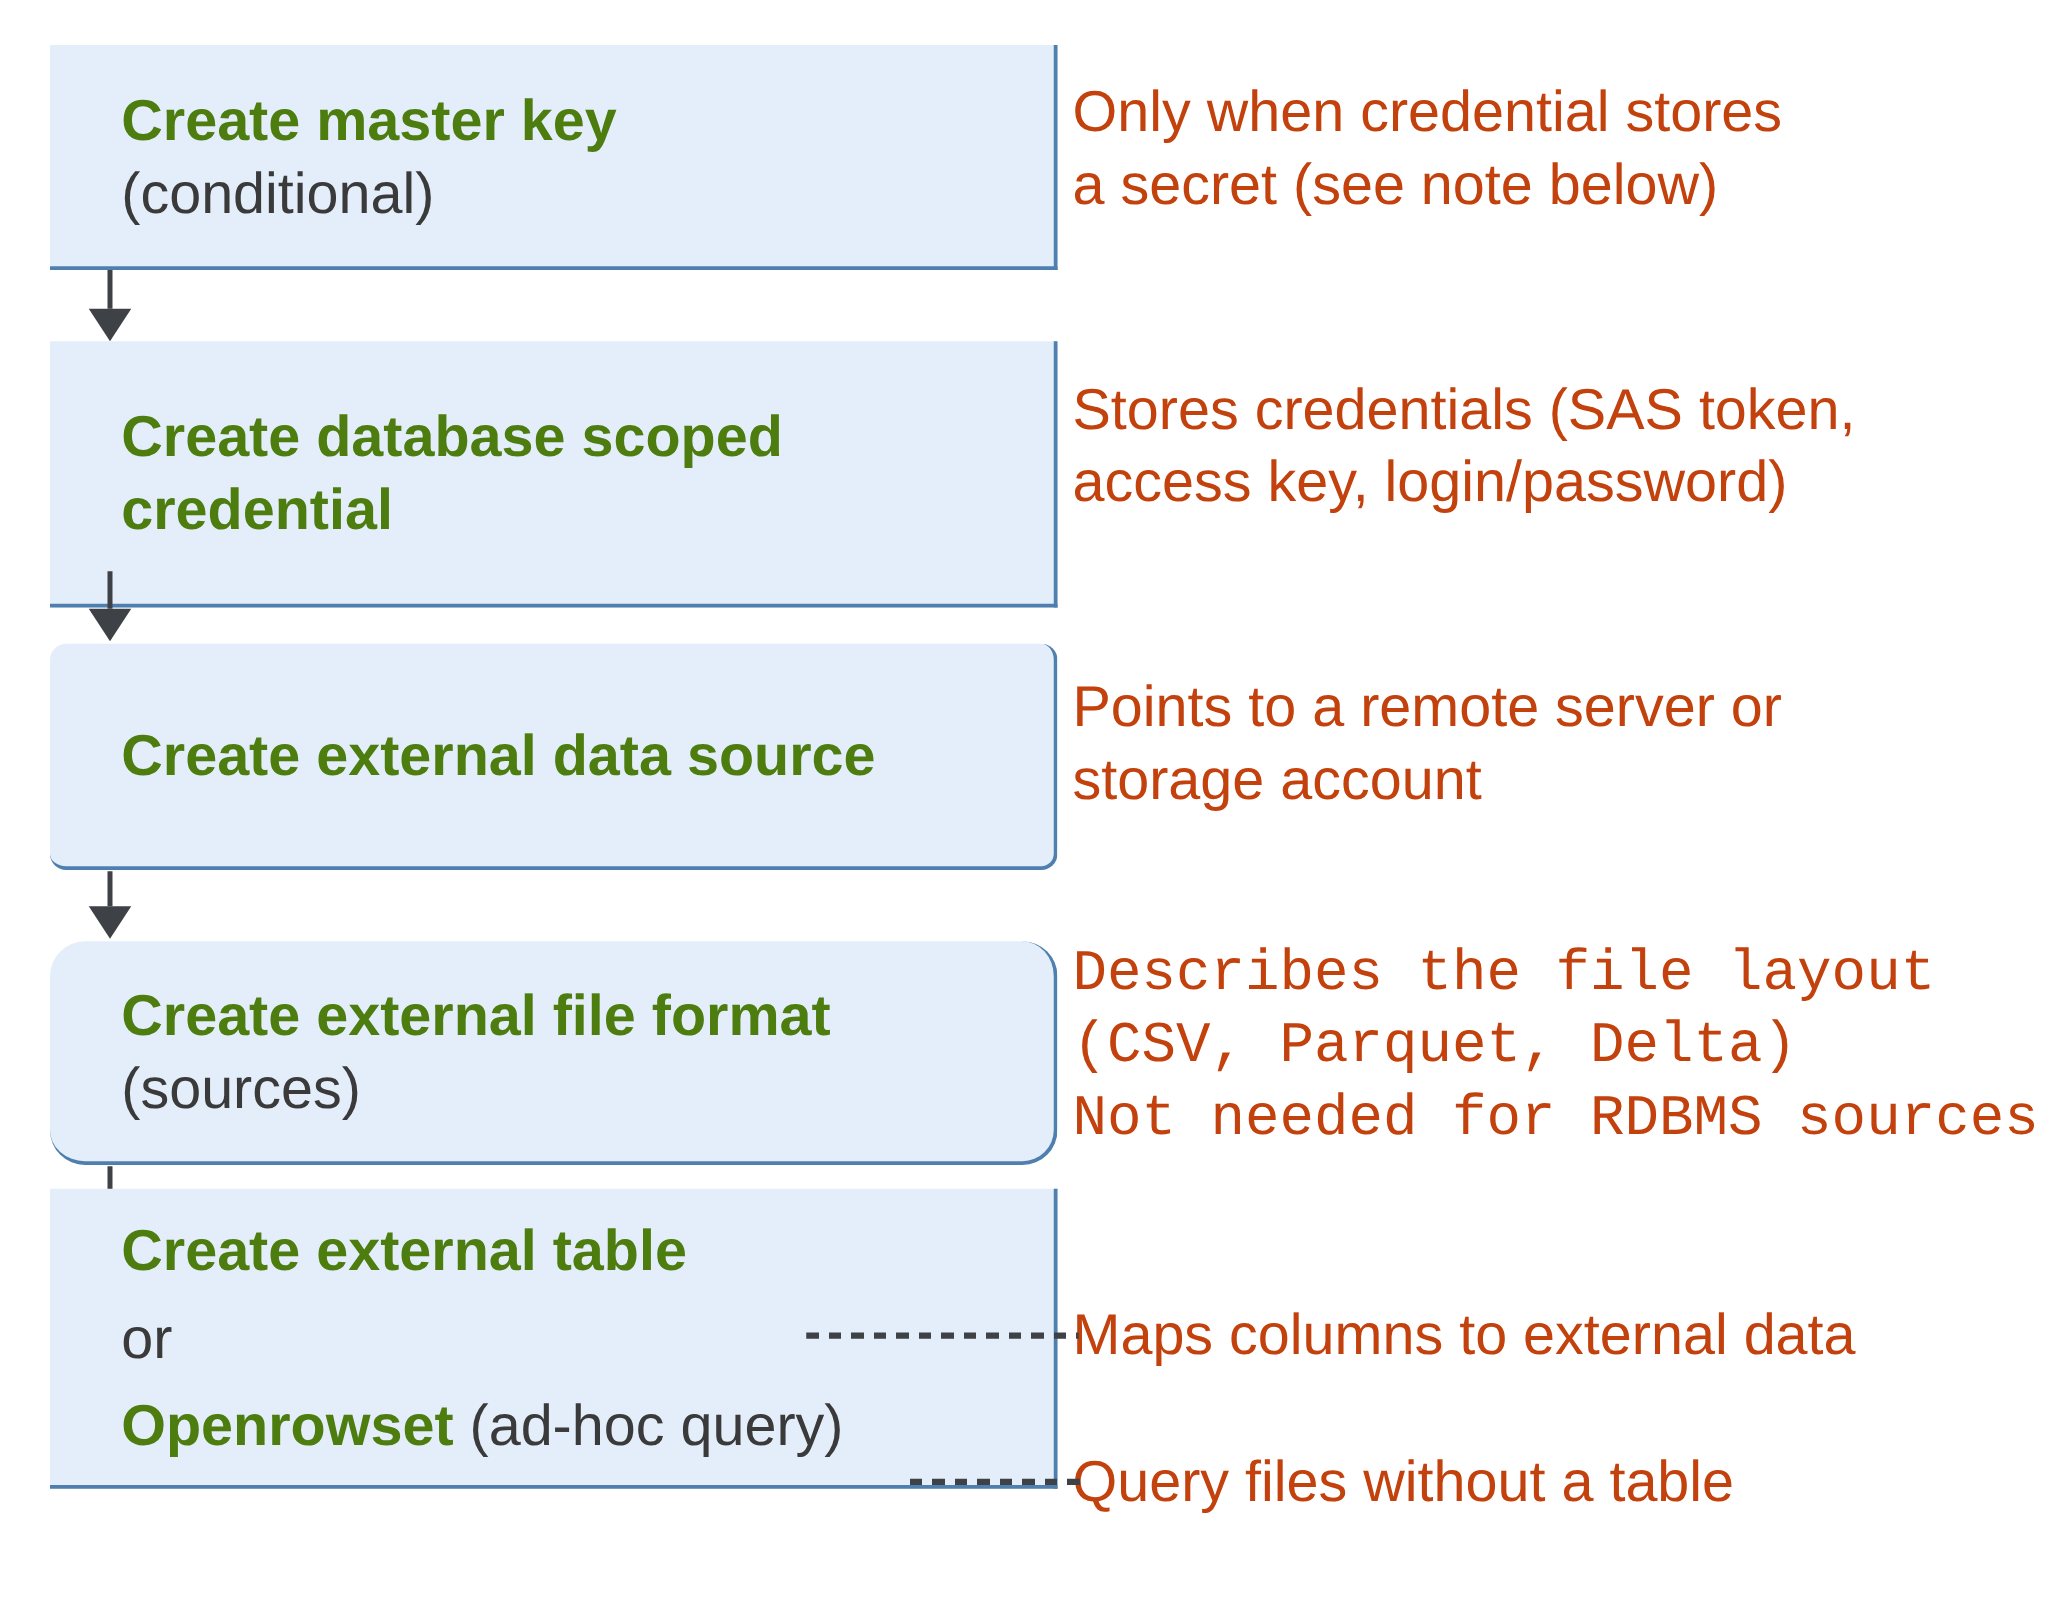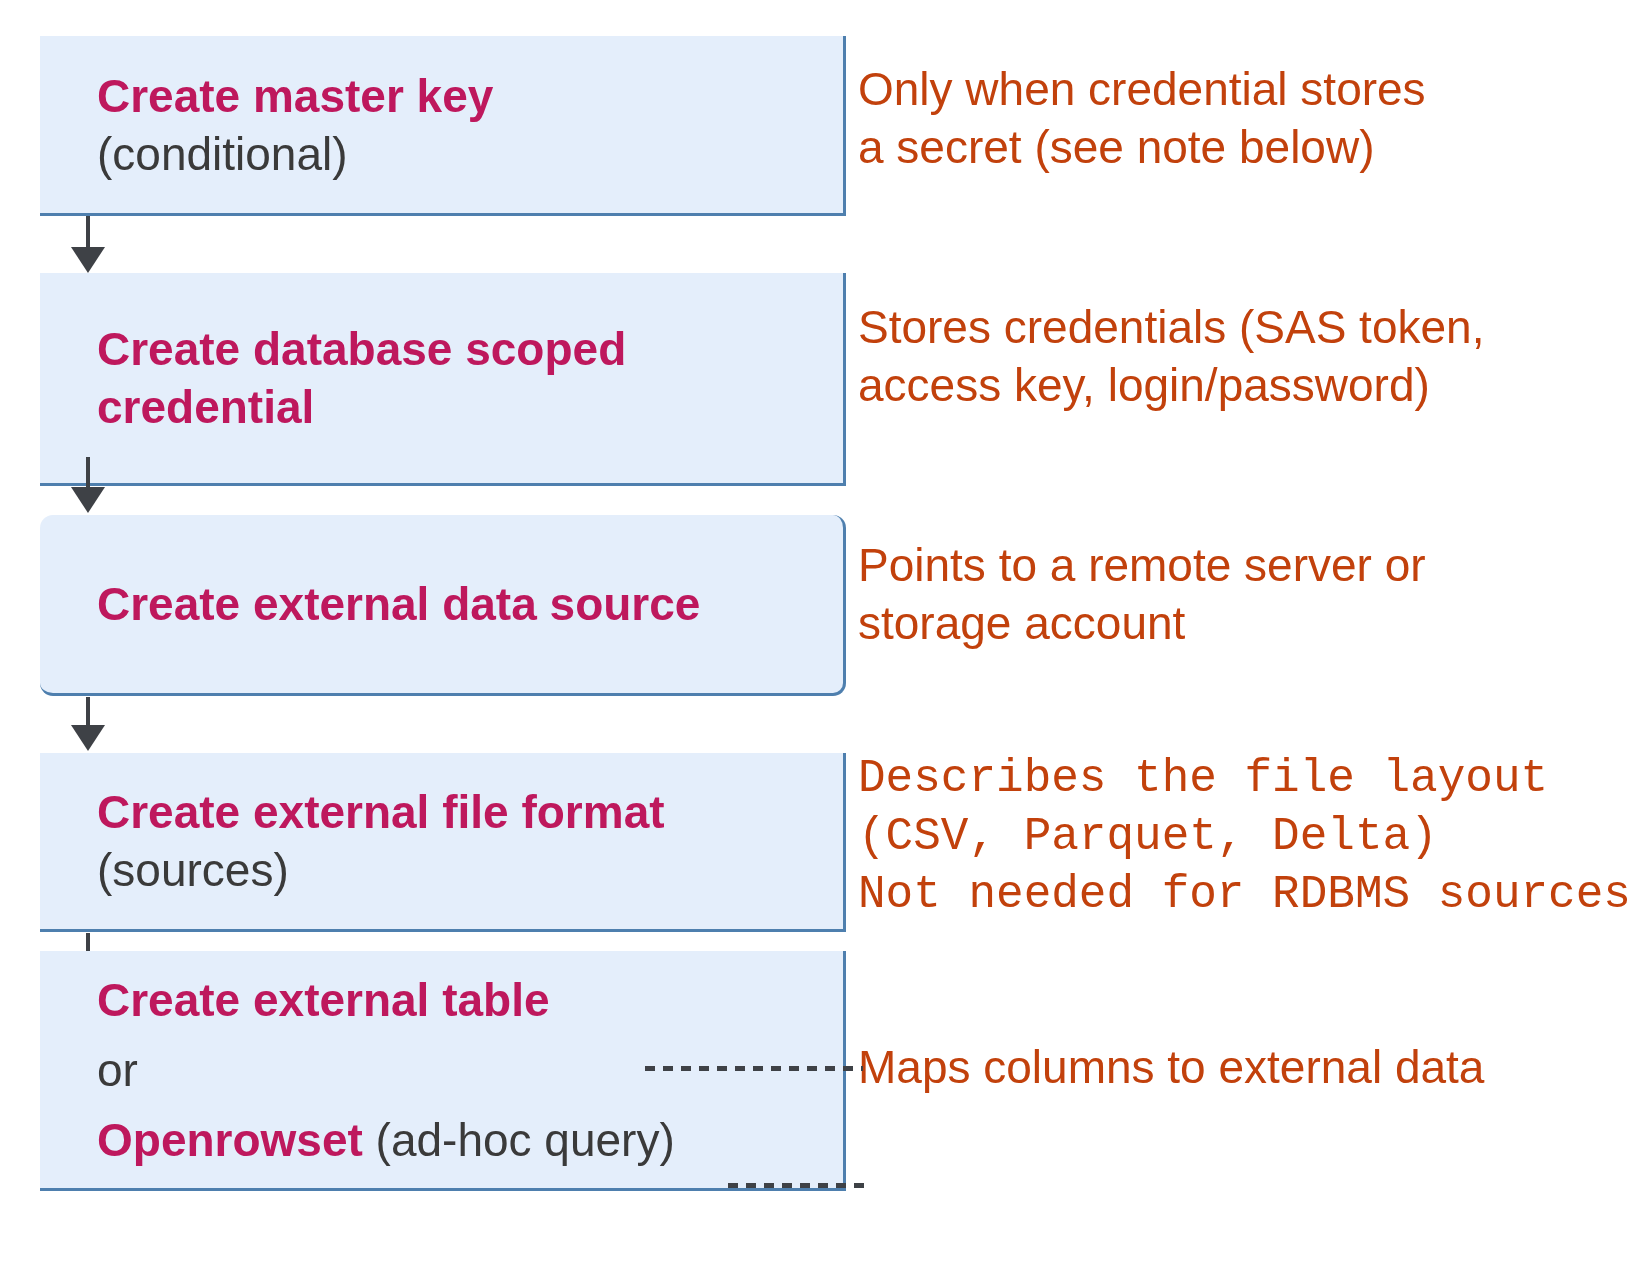--- a/index.html
+++ b/index.html
@@ -21,25 +21,25 @@
     border-right: 3px solid #4e7fae;
     border-bottom: 3px solid #4e7fae;
     display: flex;
     flex-direction: column;
     justify-content: center;
     padding-left: 57px;
     font-size: 46px;
     line-height: 58px;
   }
   .box-text { max-width: 700px; }
-  .bold { font-weight: bold; color: #be185d; }
+  .bold { font-weight: bold; color: #4d7c0f; }
   #box1 { top: 36px;  height: 180px; }
   #box2 { top: 273px; height: 213px; }
   #box3 { top: 515px; height: 181px; border-radius: 13px; }
-  #box4 { top: 753px; height: 179px; }
+  #box4 { top: 753px; height: 179px; border-radius: 28px; }
   #box5 { top: 951px; height: 240px; line-height: 70px; }
   .arrow {
     position: absolute;
     left: 70px;
     width: 36px;
     display: flex;
     flex-direction: column;
     align-items: center;
   }
   .arrow-line { width: 4px; background: #3e4146; }
@@ -127,14 +127,15 @@
   <div class="ann" id="ann1">Only when credential stores
 a secret (see note below)</div>
   <div class="ann" id="ann2">Stores credentials (SAS token,
 access key, login/password)</div>
   <div class="ann" id="ann3">Points to a remote server or
 storage account</div>
   <div class="ann" id="ann4">Describes the file layout
 (CSV, Parquet, Delta)
 Not needed for RDBMS sources</div>
   <div class="ann" id="ann5">Maps columns to external data</div>
+  <div class="ann" id="ann6">Query files without a table</div>
 
 </div>
 
 </body></html>

